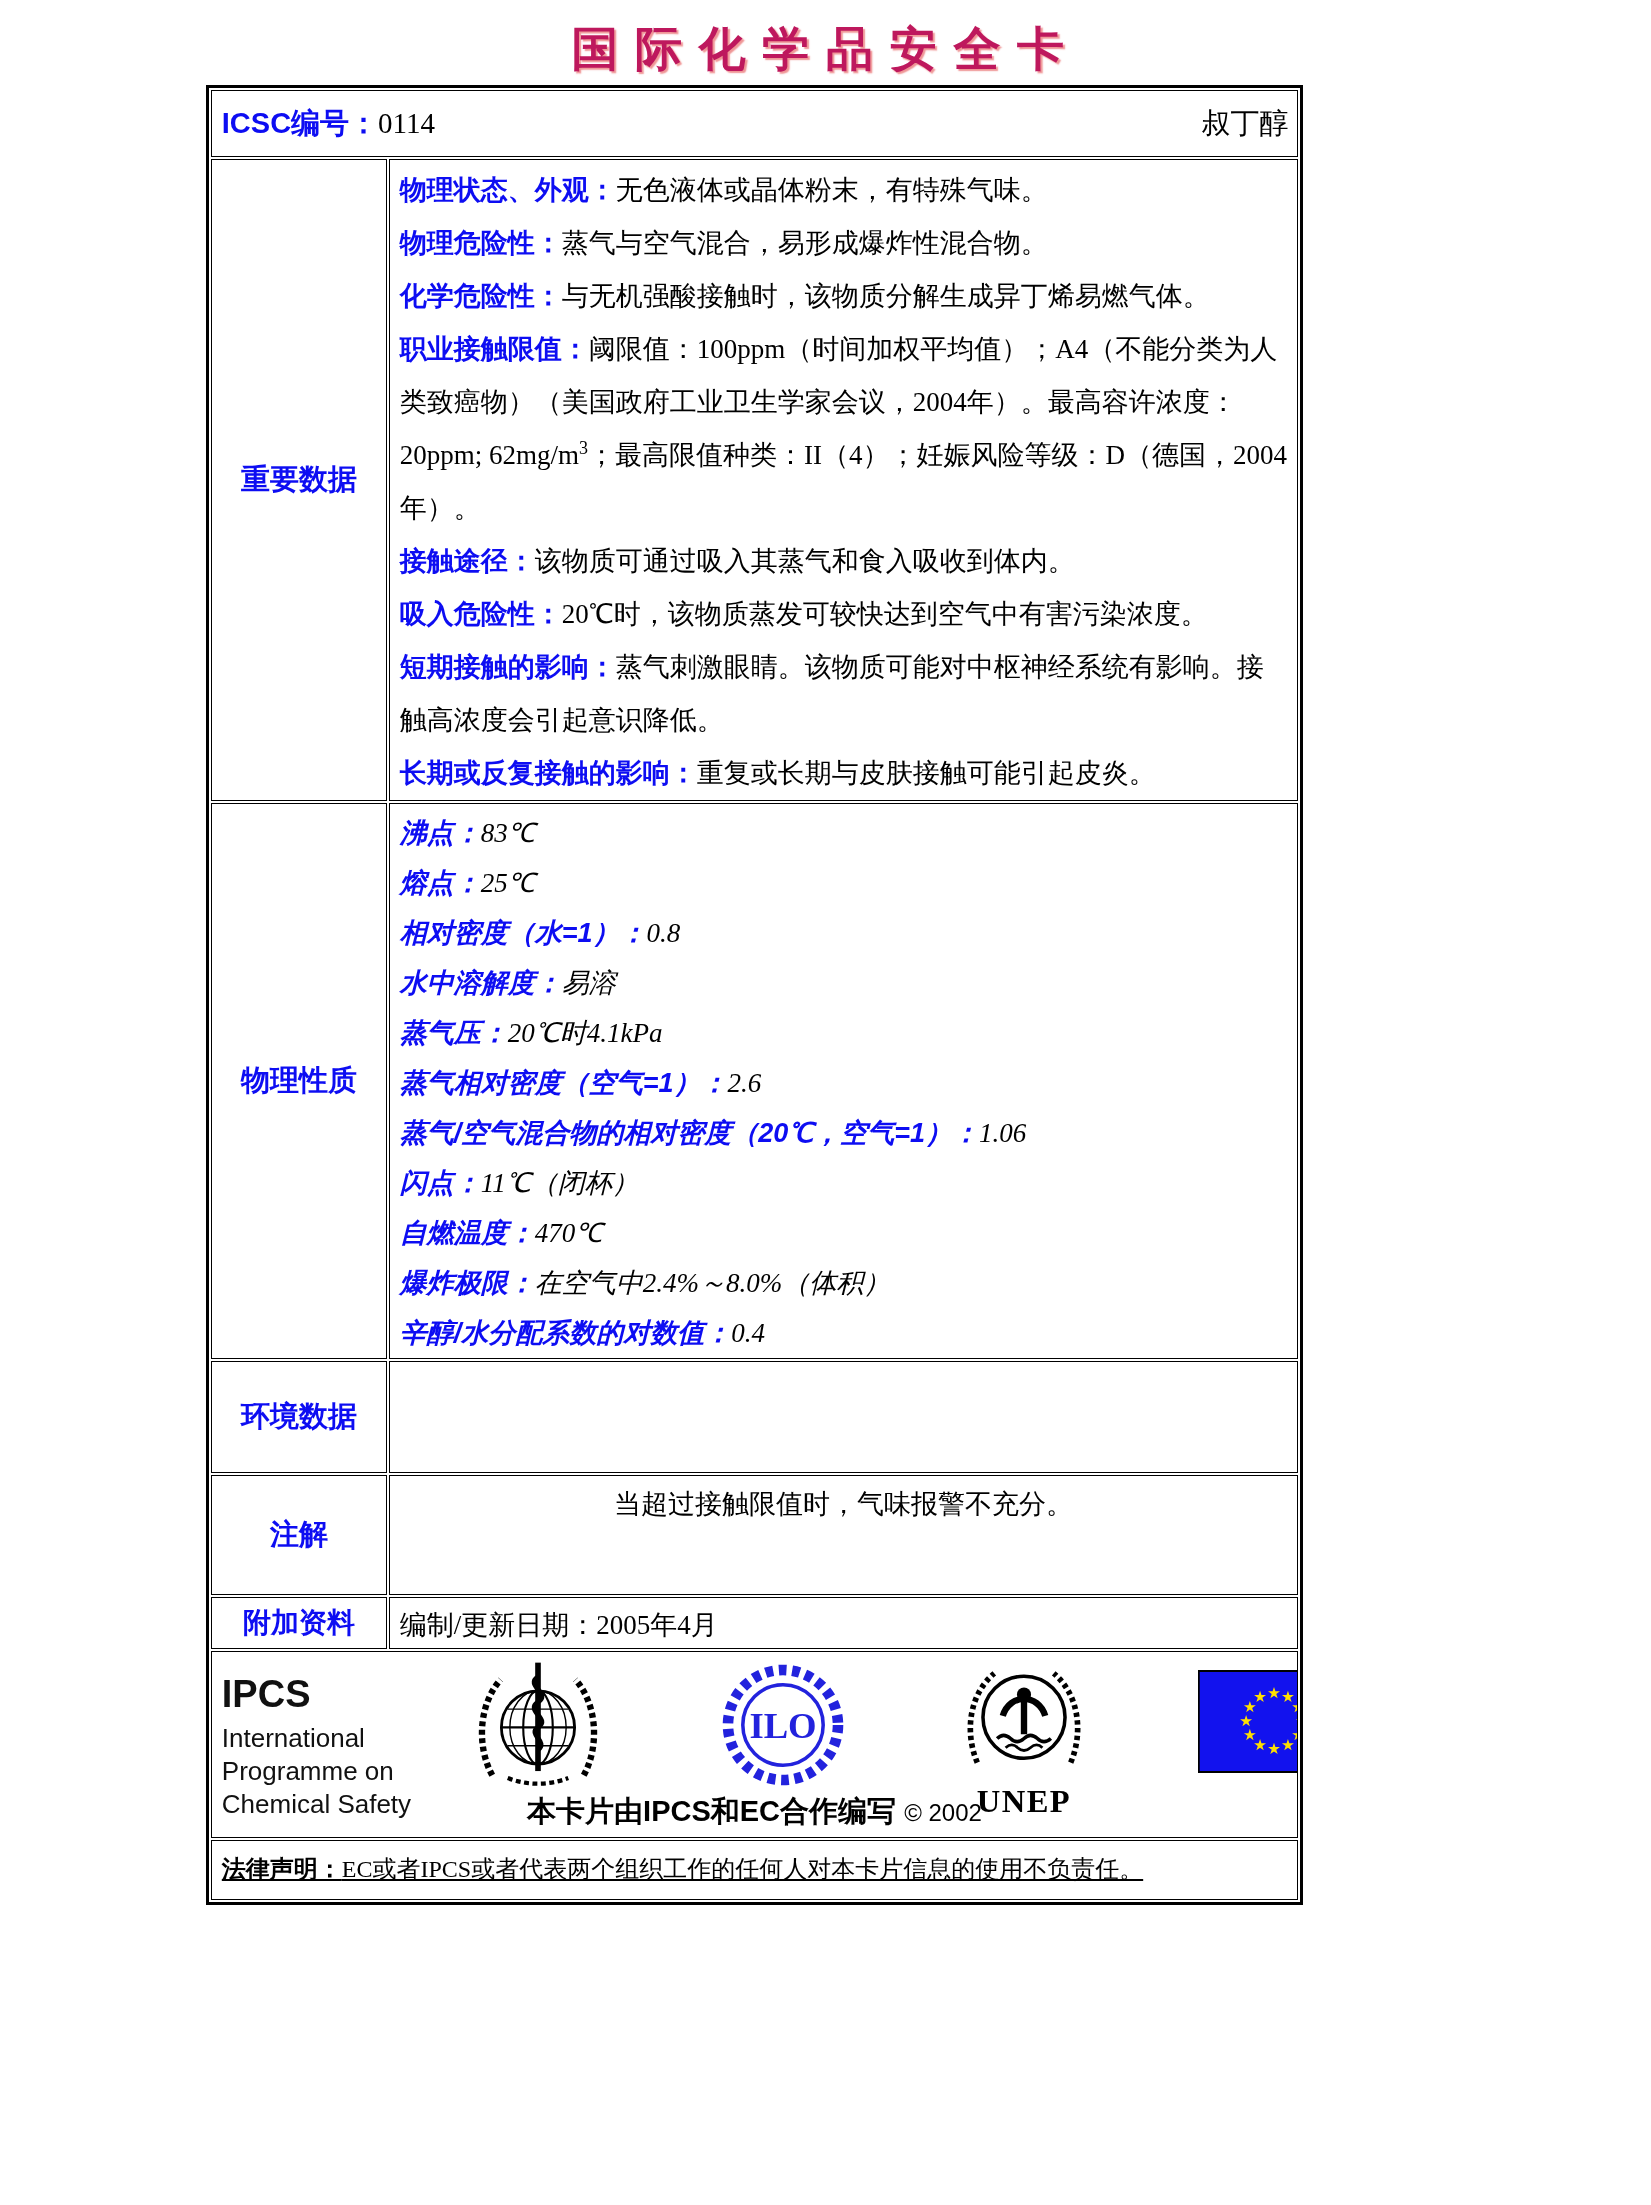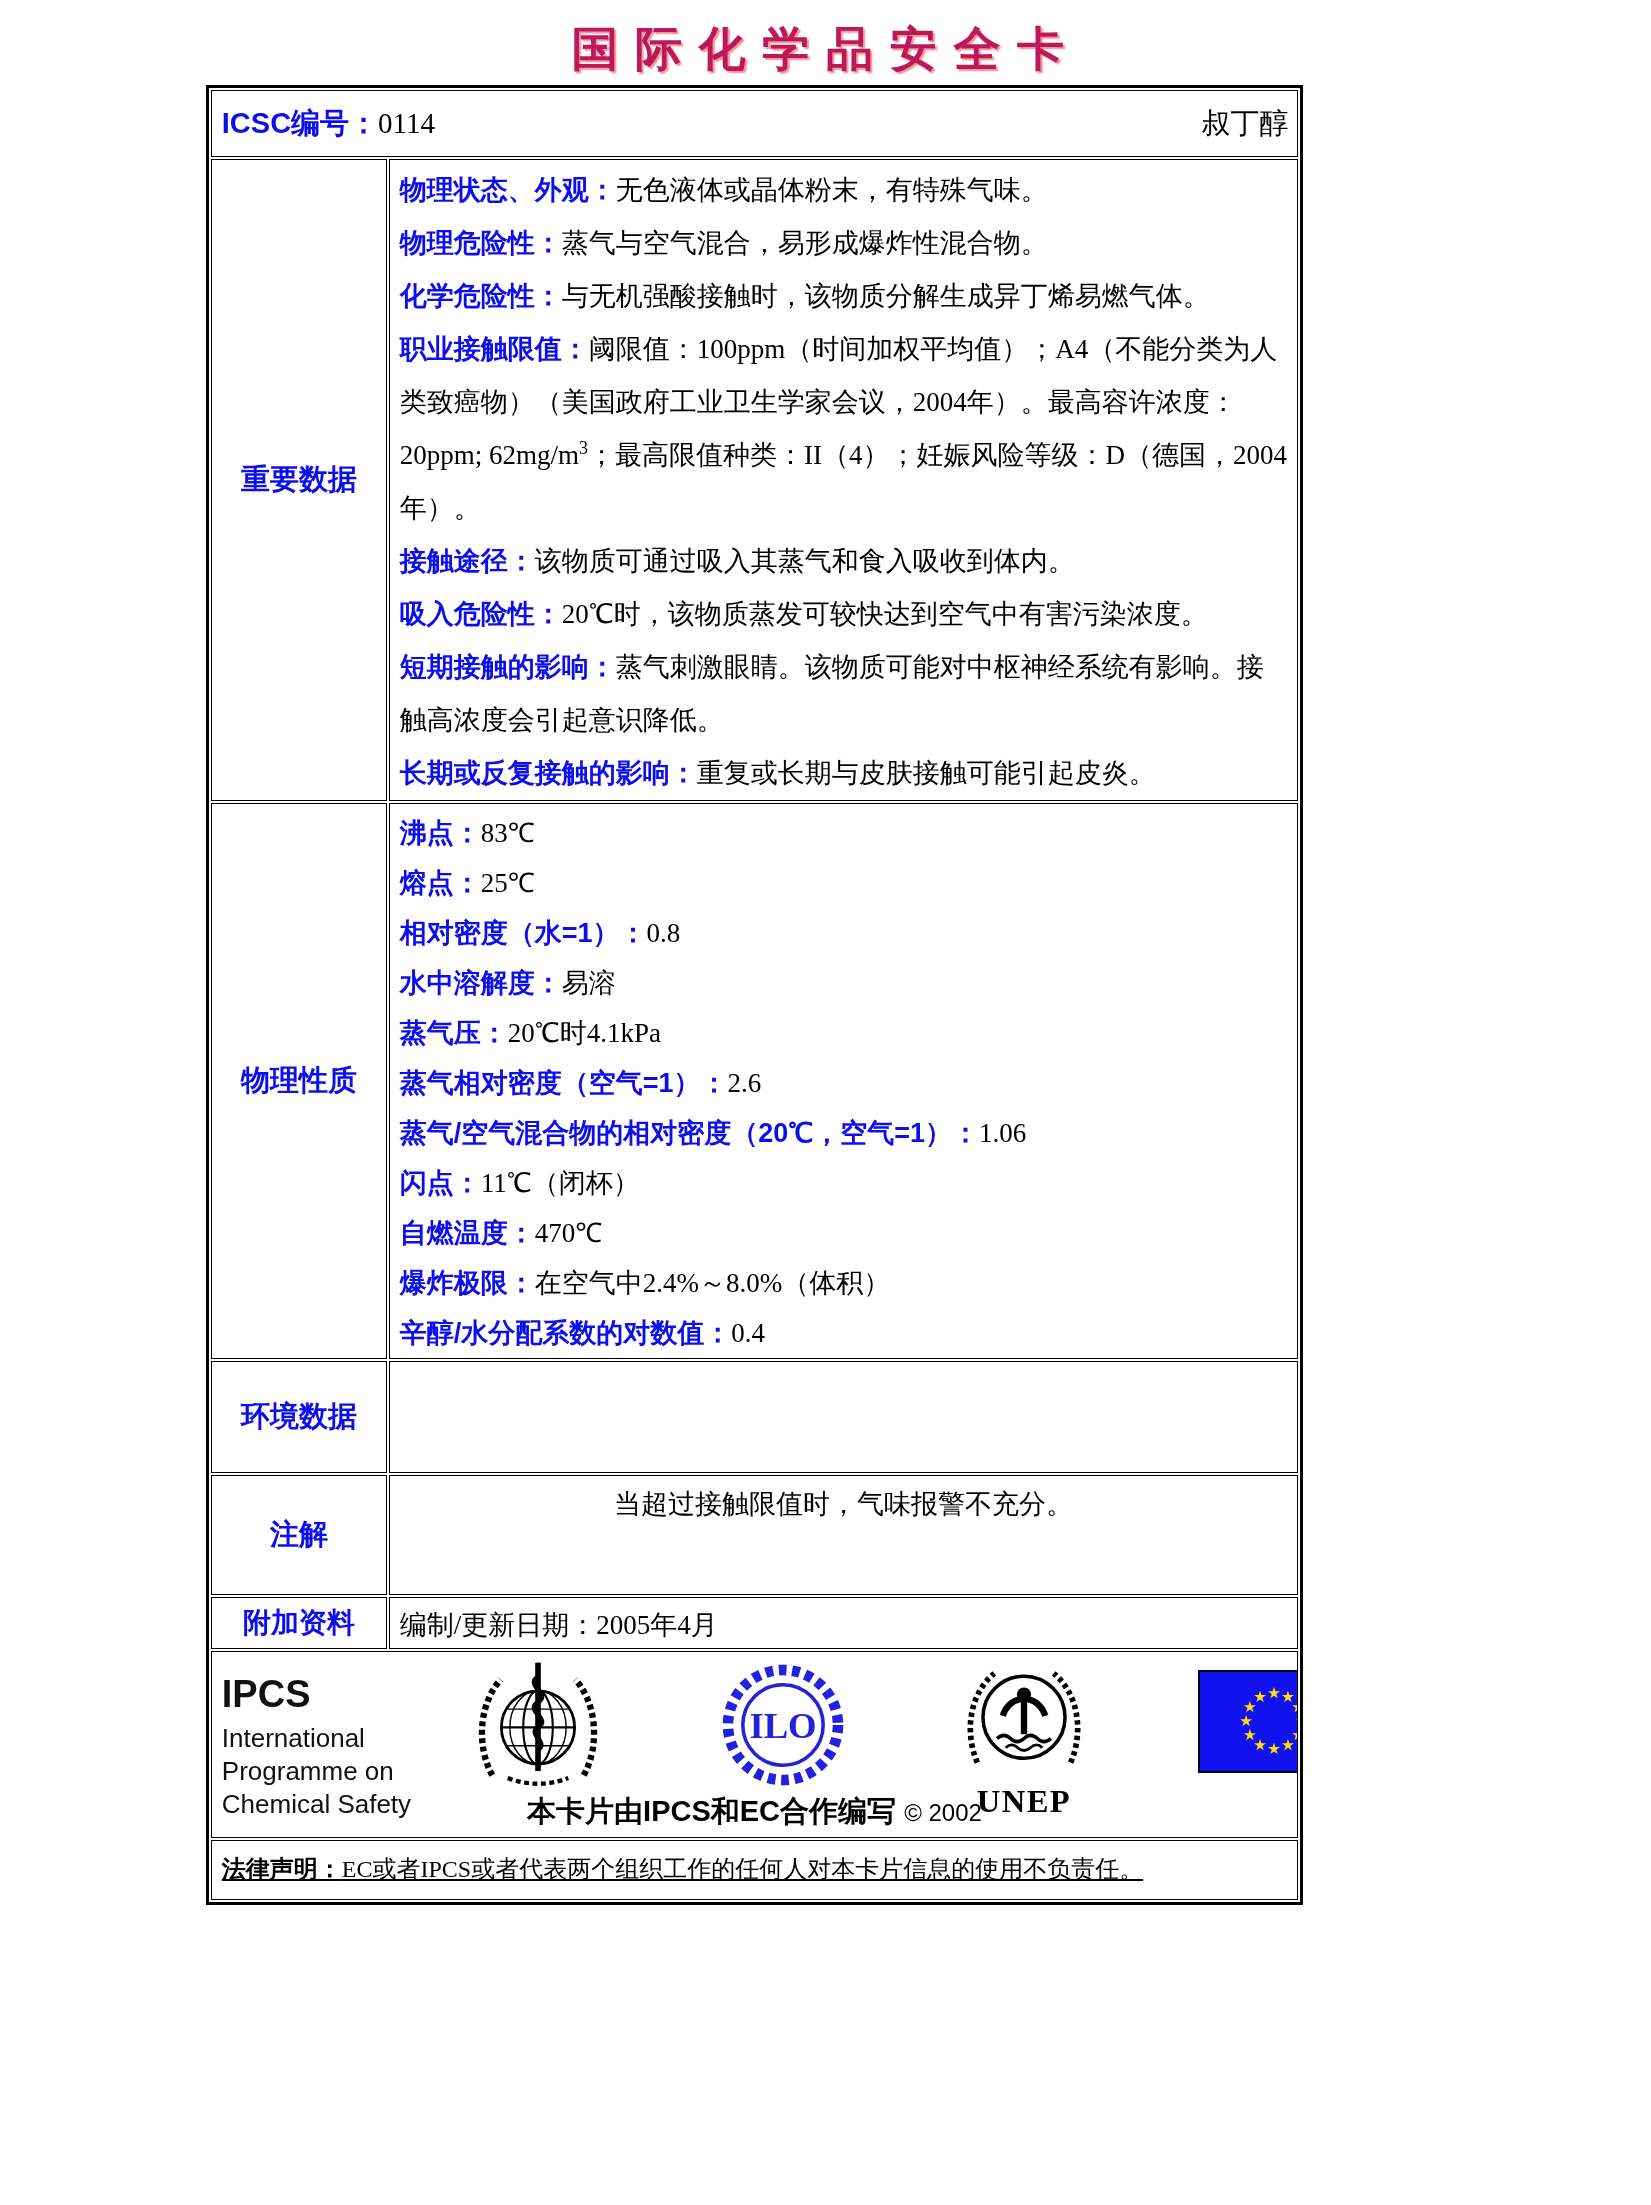--- a/index.html
+++ b/index.html
@@ -33,21 +33,21 @@
     font-weight:bold; font-size:29px; color:#0d0df2;
   }
   td.content { padding:4.2px 9.8px 0 9.8px; }
   .hdr-row td { vertical-align:middle; }
   .hdr {
     display:flex; justify-content:space-between; align-items:center;
     padding:0 8.4px 0 9.8px; font-size:29px; line-height:63px; white-space:nowrap;
   }
   .blab { font-family:"Liberation Sans", sans-serif; font-weight:bold; color:#0d0df2; }
   .line { margin:0; font-size:27px; line-height:53px; text-align:left; }
-  .phys .line { line-height:50px; }
+  .phys .line { line-height:50px;font-style:italic; }
   sup.u { font-size:18px; vertical-align:super; line-height:0; }
   .plain { color:#000; }
   .notes-text { font-size:27px; line-height:43px; margin:0; padding-top:2.8px;text-align:center; }
   .addl { font-size:27px; line-height:45px; margin:0; }
   
   .logo-cell { position:relative; }
   .ipcs-block {
     position:absolute; left:9.8px; top:24px;
     font-family:"Liberation Sans", sans-serif; color:#111;
   }

